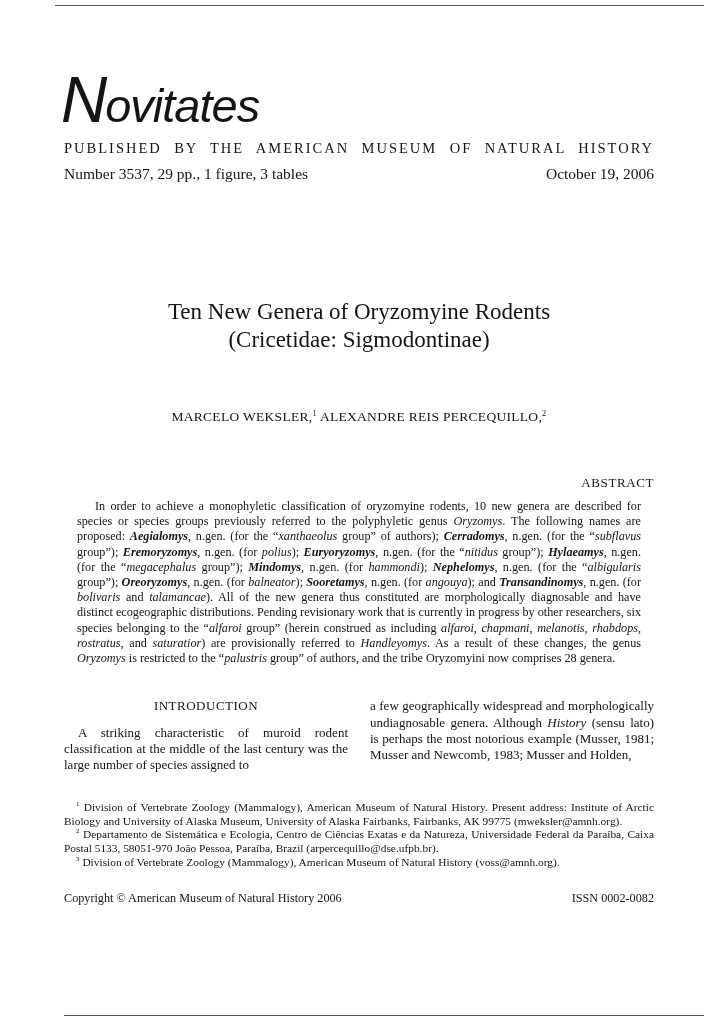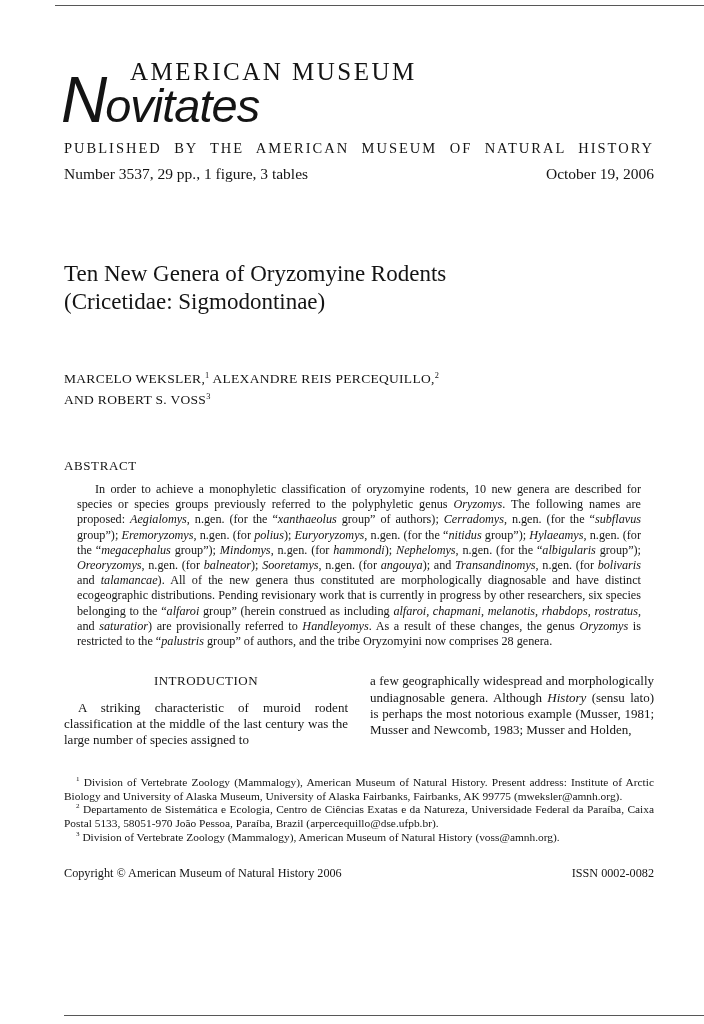--- a/index.html
+++ b/index.html
@@ -34,62 +34,61 @@
   .published-line {
     font-size: 14.5px; line-height: 24px; letter-spacing: 2px;
     text-align: justify; text-align-last: justify; white-space: nowrap;
   }
   .issue-row {
     display: flex; justify-content: space-between; align-items: baseline;
     font-size: 15.5px; line-height: 24px; margin-top: 2px;
   }
 
   
-  .title-block { margin-top: 74px; }
+  .title-block { margin-top: 112px; text-align: center; }
   .title-line { font-size: 23px; line-height: 28px; font-weight: normal; margin: 0; }
 
-  .authors { margin-top: 52px; font-size: 13.5px; line-height: 21px; letter-spacing: .3px; }
+  .authors { margin-top: 52px; text-align: center; font-size: 13.5px; line-height: 21px; letter-spacing: .3px; }
 
-  .abstract-heading { margin-top: 48px; text-align: left; font-size: 13px; letter-spacing: .6px; }
+  .abstract-heading { margin-top: 48px; text-align: right; font-size: 13px; letter-spacing: .6px; }
   .abstract-para {
     margin: 8px 13px 0 13px;
     font-size: 12.2px; line-height: 15.2px;
     text-align: justify; text-indent: 18px;
   }
 
   
-  .columns { display: flex; gap: 22px; margin-top: 24px; }
+  .columns { display: flex; gap: 22px; margin-top: 32px; }
   .col { flex: 1 1 0; font-size: 13px; line-height: 16.4px; text-align: justify; }
   .intro-heading { text-align: center; font-size: 13px; letter-spacing: .5px; margin: 0 0 10px 0; }
   .col p { margin: 0; }
   .indent { text-indent: 14px; }
 
   
   .footnotes { margin-top: 27px; font-size: 11.4px; line-height: 13.8px; text-align: justify; }
   .footnotes p { margin: 0; text-indent: 12px; }
 
   .footer-row {
     display: flex; justify-content: space-between; align-items: baseline;
     margin-top: 21px; font-size: 12.2px;
   }
 
   
   .seg-i  { font-style: italic; }
-  .seg-bi { font-style: italic; font-weight: normal; }
+  .seg-bi { font-style: italic; font-weight: bold; }
   .seg-sup { vertical-align: super; font-size: .62em; line-height: 0; }
 </style>
 </head>
 <body>
 
 <div class="page">
   <div class="edge-line edge-top"></div>
   <div class="edge-line edge-bottom"></div>
 
   <div class="masthead">
-    <div class="museum">AMERICAN MUSEUM</div>
     <div class="novitates">
       <span class="initial">N</span><span class="rest">ovitates</span>
     </div>
   </div>
 
   <div class="published-block">
     <div class="published-line">PUBLISHED BY THE AMERICAN MUSEUM OF NATURAL HISTORY</div>
   </div>
 
   <div class="issue-row">
@@ -97,21 +96,20 @@
     <span>October 19, 2006</span>
   </div>
 
   <div class="title-block">
     <div class="title-line">Ten New Genera of Oryzomyine Rodents</div>
     <div class="title-line">(Cricetidae: Sigmodontinae)</div>
   </div>
 
   <div class="authors">
     <div><span>MARCELO WEKSLER,</span><span class="seg-sup">1</span><span> ALEXANDRE REIS PERCEQUILLO,</span><span class="seg-sup">2</span></div>
-    <div><span>AND ROBERT S. VOSS</span><span class="seg-sup">3</span></div>
   </div>
 
   <div class="abstract-heading">ABSTRACT</div>
   <p class="abstract-para"><span>In order to achieve a monophyletic classification of oryzomyine rodents, 10 new genera are described for species or species groups previously referred to the polyphyletic genus </span><span class="seg-i">Oryzomys</span><span>. The following names are proposed: </span><span class="seg-bi">Aegialomys</span><span>, n.gen. (for the “</span><span class="seg-i">xanthaeolus</span><span> group” of authors); </span><span class="seg-bi">Cerradomys</span><span>, n.gen. (for the “</span><span class="seg-i">subflavus</span><span> group”); </span><span class="seg-bi">Eremoryzomys</span><span>, n.gen. (for </span><span class="seg-i">polius</span><span>); </span><span class="seg-bi">Euryoryzomys</span><span>, n.gen. (for the “</span><span class="seg-i">nitidus</span><span> group”); </span><span class="seg-bi">Hylaeamys</span><span>, n.gen. (for the “</span><span class="seg-i">megacephalus</span><span> group”); </span><span class="seg-bi">Mindomys</span><span>, n.gen. (for </span><span class="seg-i">hammondi</span><span>); </span><span class="seg-bi">Nephelomys</span><span>, n.gen. (for the “</span><span class="seg-i">albigularis</span><span> group”); </span><span class="seg-bi">Oreoryzomys</span><span>, n.gen. (for </span><span class="seg-i">balneator</span><span>); </span><span class="seg-bi">Sooretamys</span><span>, n.gen. (for </span><span class="seg-i">angouya</span><span>); and </span><span class="seg-bi">Transandinomys</span><span>, n.gen. (for </span><span class="seg-i">bolivaris</span><span> and </span><span class="seg-i">talamancae</span><span>). All of the new genera thus constituted are morphologically diagnosable and have distinct ecogeographic distributions. Pending revisionary work that is currently in progress by other researchers, six species belonging to the “</span><span class="seg-i">alfaroi</span><span> group” (herein construed as including </span><span class="seg-i">alfaroi</span><span>, </span><span class="seg-i">chapmani</span><span>, </span><span class="seg-i">melanotis</span><span>, </span><span class="seg-i">rhabdops</span><span>, </span><span class="seg-i">rostratus</span><span>, and </span><span class="seg-i">saturatior</span><span>) are provisionally referred to </span><span class="seg-i">Handleyomys</span><span>. As a result of these changes, the genus </span><span class="seg-i">Oryzomys</span><span> is restricted to the “</span><span class="seg-i">palustris</span><span> group” of authors, and the tribe Oryzomyini now comprises 28 genera.</span></p>
 
   <div class="columns">
     <div class="col">
       <div class="intro-heading">INTRODUCTION</div>
       <p class="indent">A striking characteristic of muroid rodent classification at the middle of the last century was the large number of species assigned to</p>
     </div>

